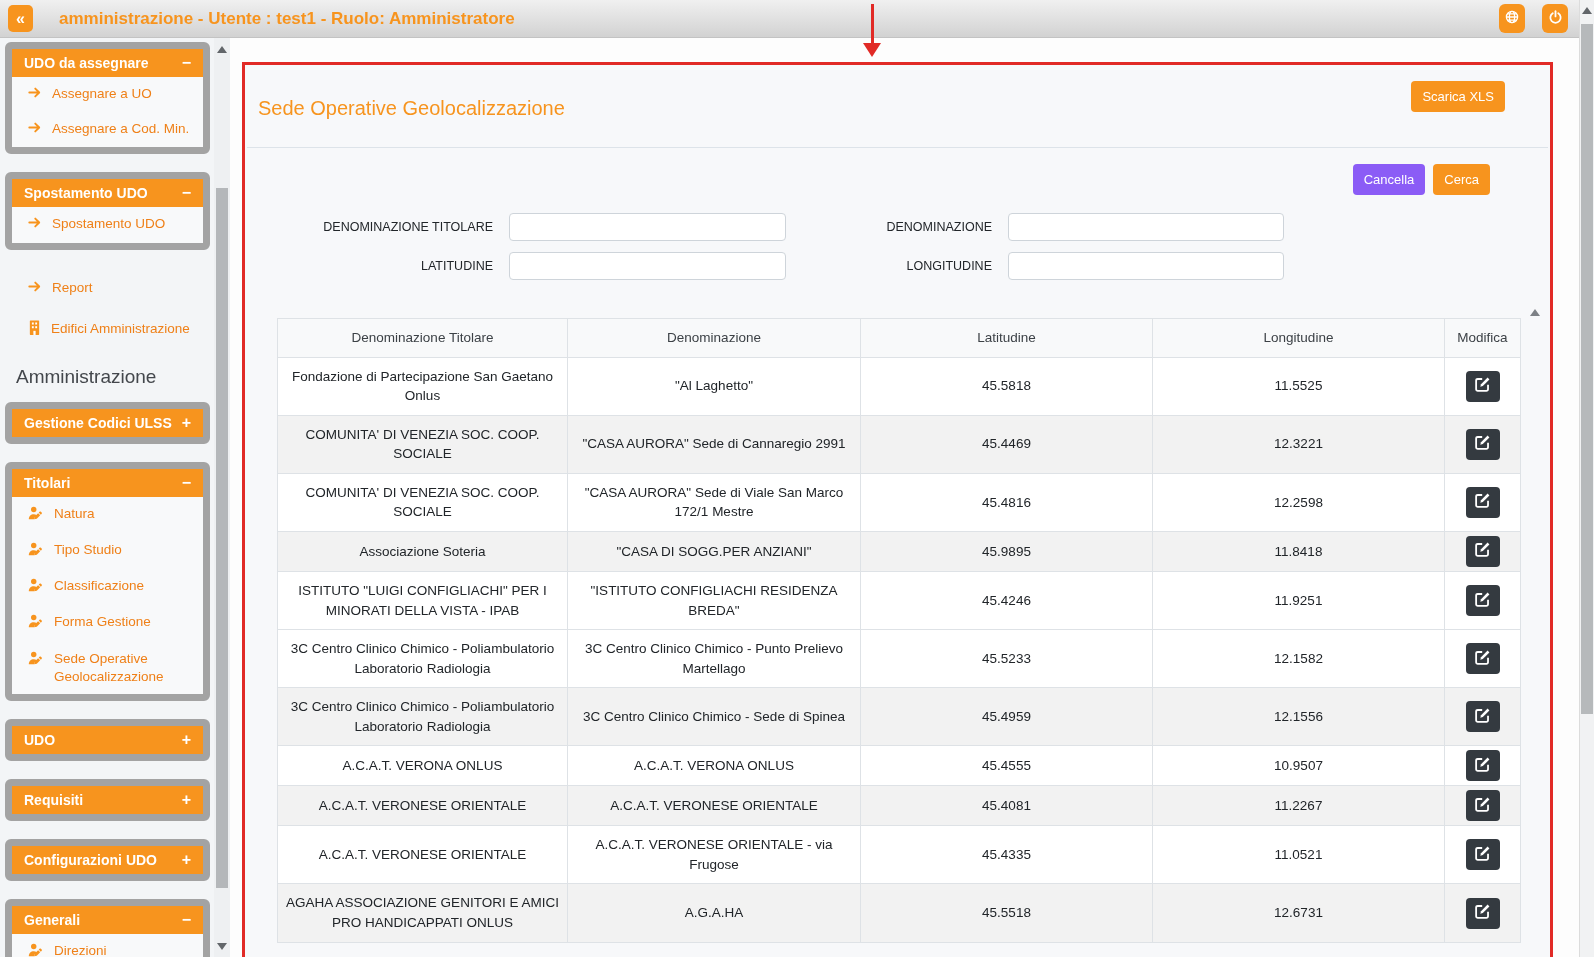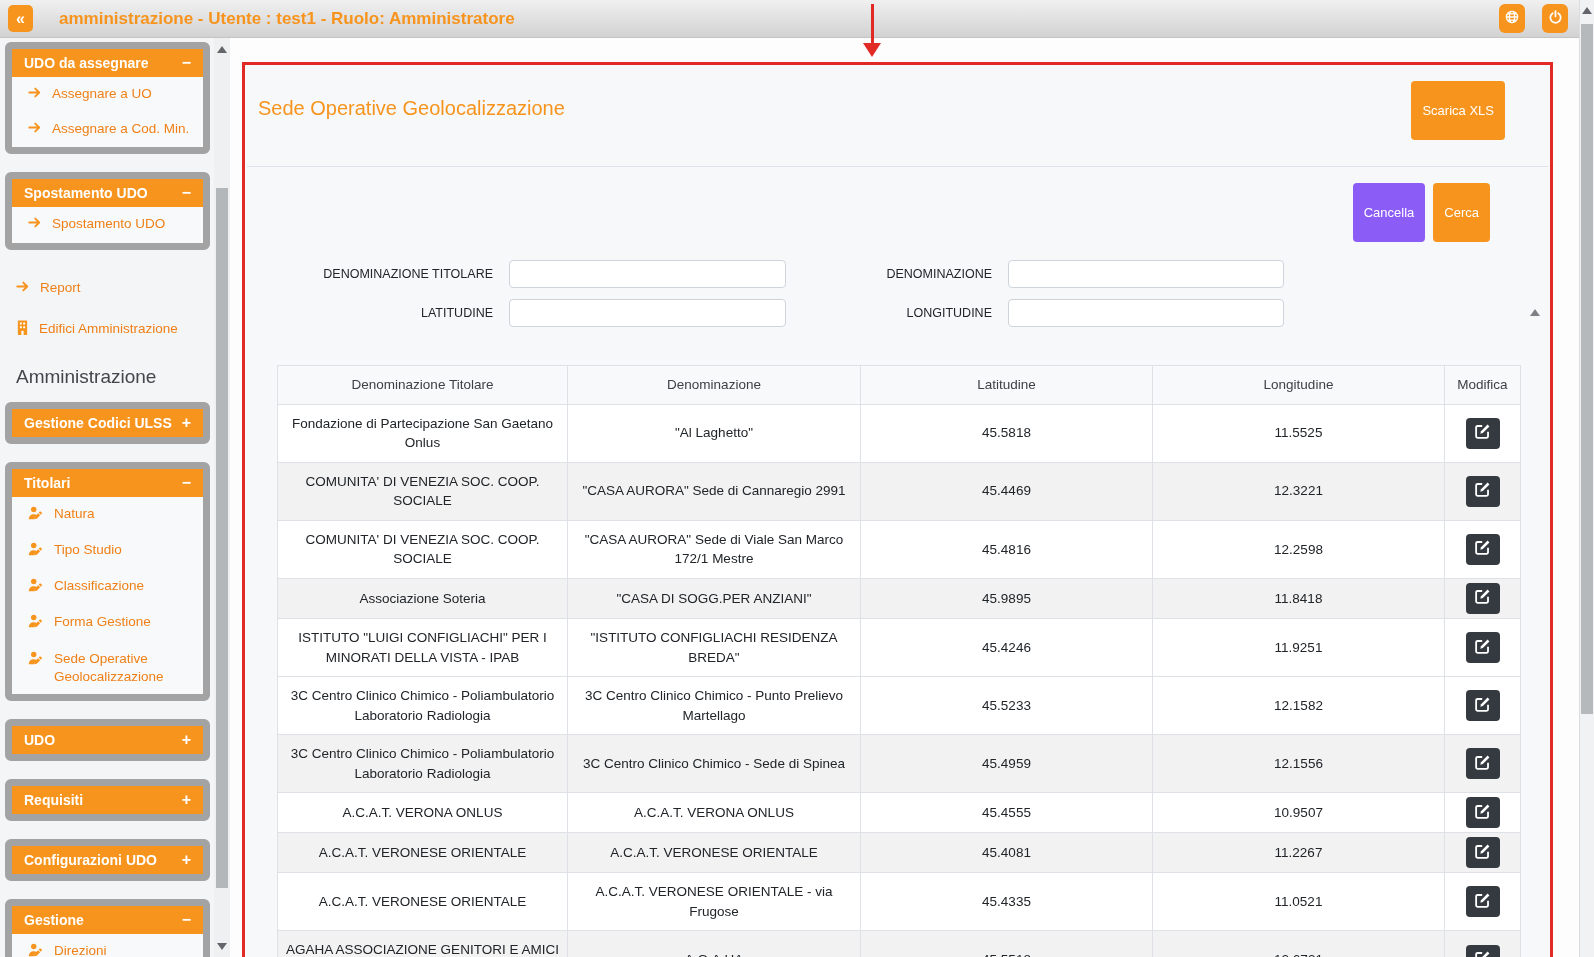--- a/index.html
+++ b/index.html
@@ -39,21 +39,21 @@
     background:#f7941e; color:#fff; font-weight:bold; font-size:14px;
     padding:6px 12px; display:flex; justify-content:space-between; align-items:center;
     cursor:pointer;
   }
   .side-card-header .toggle{ font-size:16px; font-weight:bold; line-height:1; }
   .side-item{
     display:flex; align-items:flex-start; gap:10px; padding:8px 6px 8px 16px;
     color:#ef8018; font-size:13.5px; line-height:1.35; cursor:pointer;
   }
   .side-item .ic{ flex:0 0 auto; margin-top:1px; }
-  .side-links{ margin:22px 0 6px 0; }
+  .side-links{ margin:22px 0 6px 12px; }
   .side-link{
     display:flex; align-items:center; gap:10px; padding:8px 6px 8px 16px;
     color:#ef8018; font-size:13.5px; cursor:pointer; margin-bottom:8px;
   }
   .side-heading{ font-size:19px; color:#43474c; padding:12px 12px 14px 16px; }
   
   .side-scroll{
     position:absolute; top:38px; left:214px; width:16px; height:919px;
     background:#eef0f2; z-index:3;
   }
@@ -69,21 +69,21 @@
   }
   .page-scroll .thumb{ position:absolute; top:24px; left:1px; width:12px; height:690px; background:#b6b9bb; }
   .page-scroll .tri-up{ position:absolute; top:7px; left:2px; border-left-width:5px; border-right-width:5px; }
   
   .main-panel{
     position:absolute; top:62px; left:242px; width:1311px; height:940px;
     background:#f7f8fa; border:3px solid #e12a26; border-bottom:none; z-index:1;
   }
   .panel-head{ display:flex; justify-content:space-between; align-items:flex-start; padding:16px 45px 0 13px; }
   .page-title{ margin:14px 0 0 0; font-size:20px; font-weight:normal; color:#f7941e; line-height:26px; }
-  .btn{ border:none; border-radius:4px; font-size:13px; color:#fff; padding:22px 11px; cursor:pointer; font-family:inherit; }
+  .btn{ border:none; border-radius:4px; font-size:13px; color:#fff; padding:8px 11px; cursor:pointer; font-family:inherit; }
   .btn-orange{ background:#f7941e; }
   .btn-gray{ background:#8b5cf6; }
   .divider{ height:1px; background:#dde3e9; margin:26px 2px 0 2px; }
   .actions-row{ display:flex; justify-content:flex-end; gap:8px; padding:16px 60px 0 0; }
   
   .form-grid{
     display:grid; grid-template-columns:248px 277px 190px 276px;
     column-gap:16px; row-gap:11px; align-items:center; margin-top:18px;
   }
   .form-grid label{ text-align:right; font-size:12.5px; color:#212529; }
@@ -283,21 +283,21 @@
       </div>
     </div>
     <div class="side-card">
       <div class="side-card-header">
         <span>Configurazioni UDO</span>
         <span class="toggle">+</span>
       </div>
     </div>
     <div class="side-card">
       <div class="side-card-header">
-        <span>Gestione</span>
+        <span>Generali</span>
         <span class="toggle">−</span>
       </div>
       <div class="side-item">
         <span class="ic"><svg width="16" height="14" viewBox="0 0 18 16">
             <g fill="#f7941e">
               <circle cx="6.4" cy="3.9" r="3.1"></circle>
               <path d="M0.8 15.2c0-3.6 2.5-5.7 5.6-5.7 1.3 0 2.5.4 3.4 1l-2.3 2.3-.7 2.4z"></path>
               <path d="M11.4 8.2l2.4 2.4-3.9 3.9-3 .6.6-3z"></path>
               <path d="M12.1 7.5l1-1c.4-.4 1.1-.4 1.5 0l.9.9c.4.4.4 1.1 0 1.5l-1 1z"></path>
             </g>

